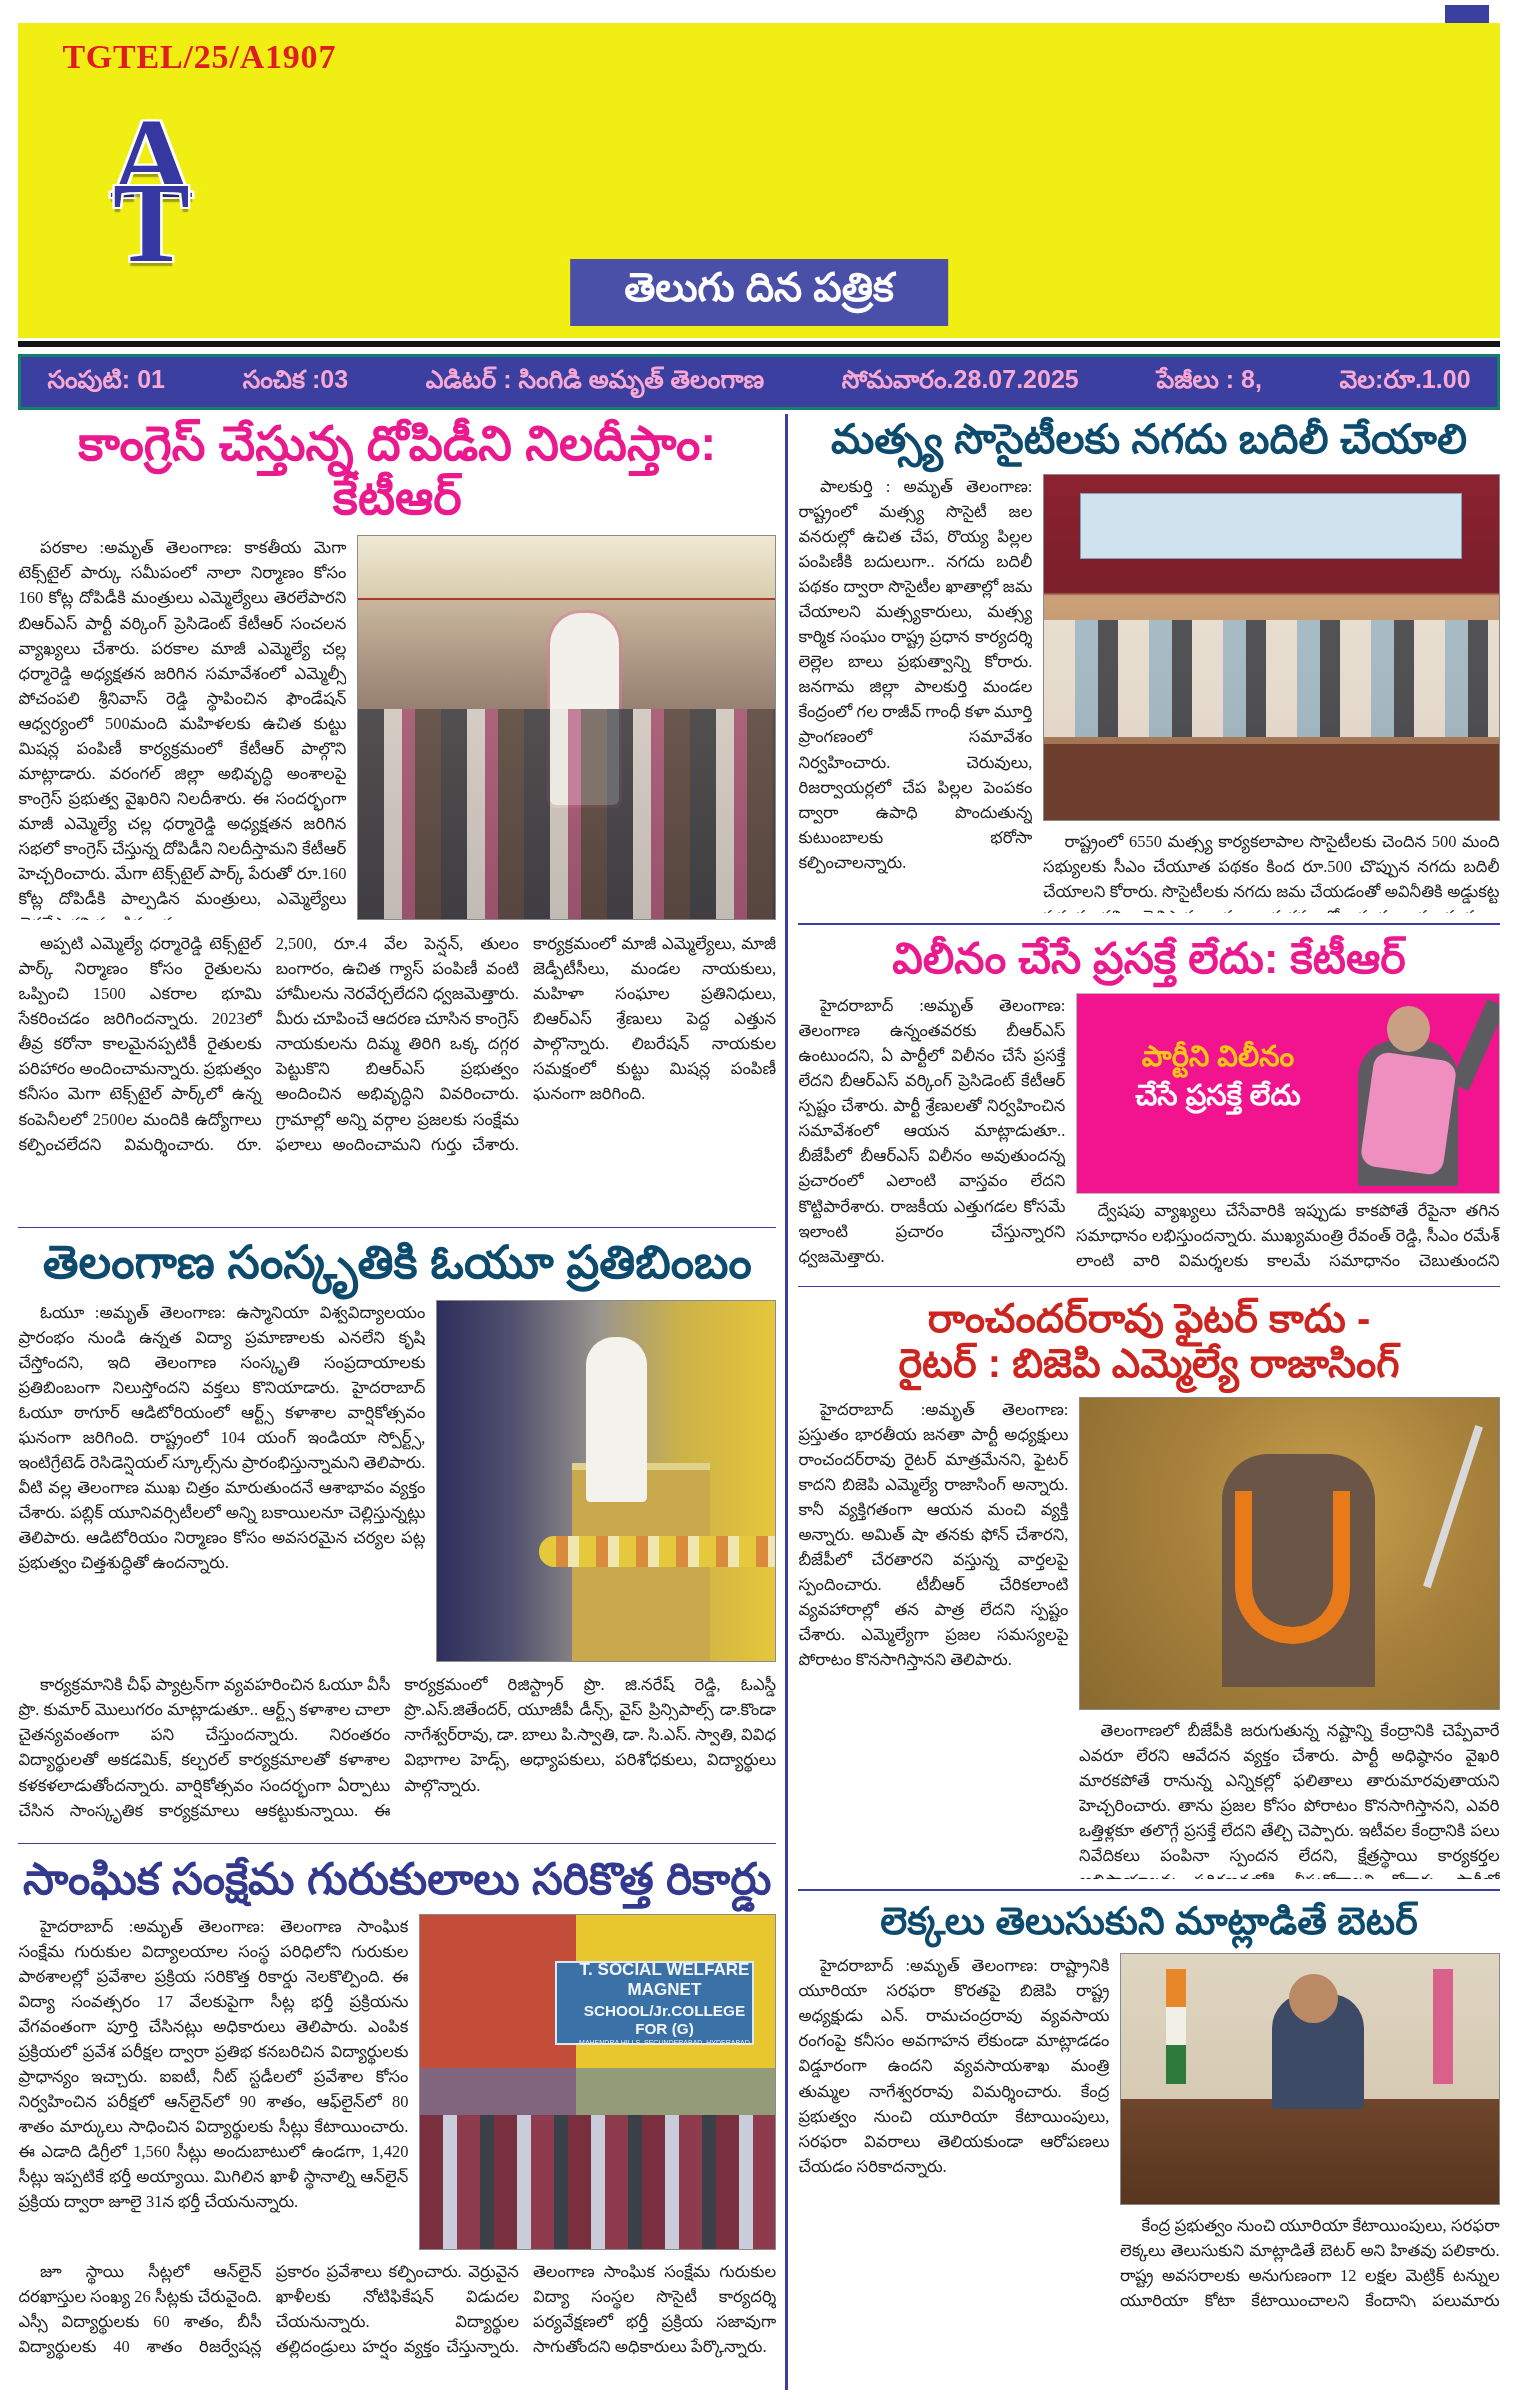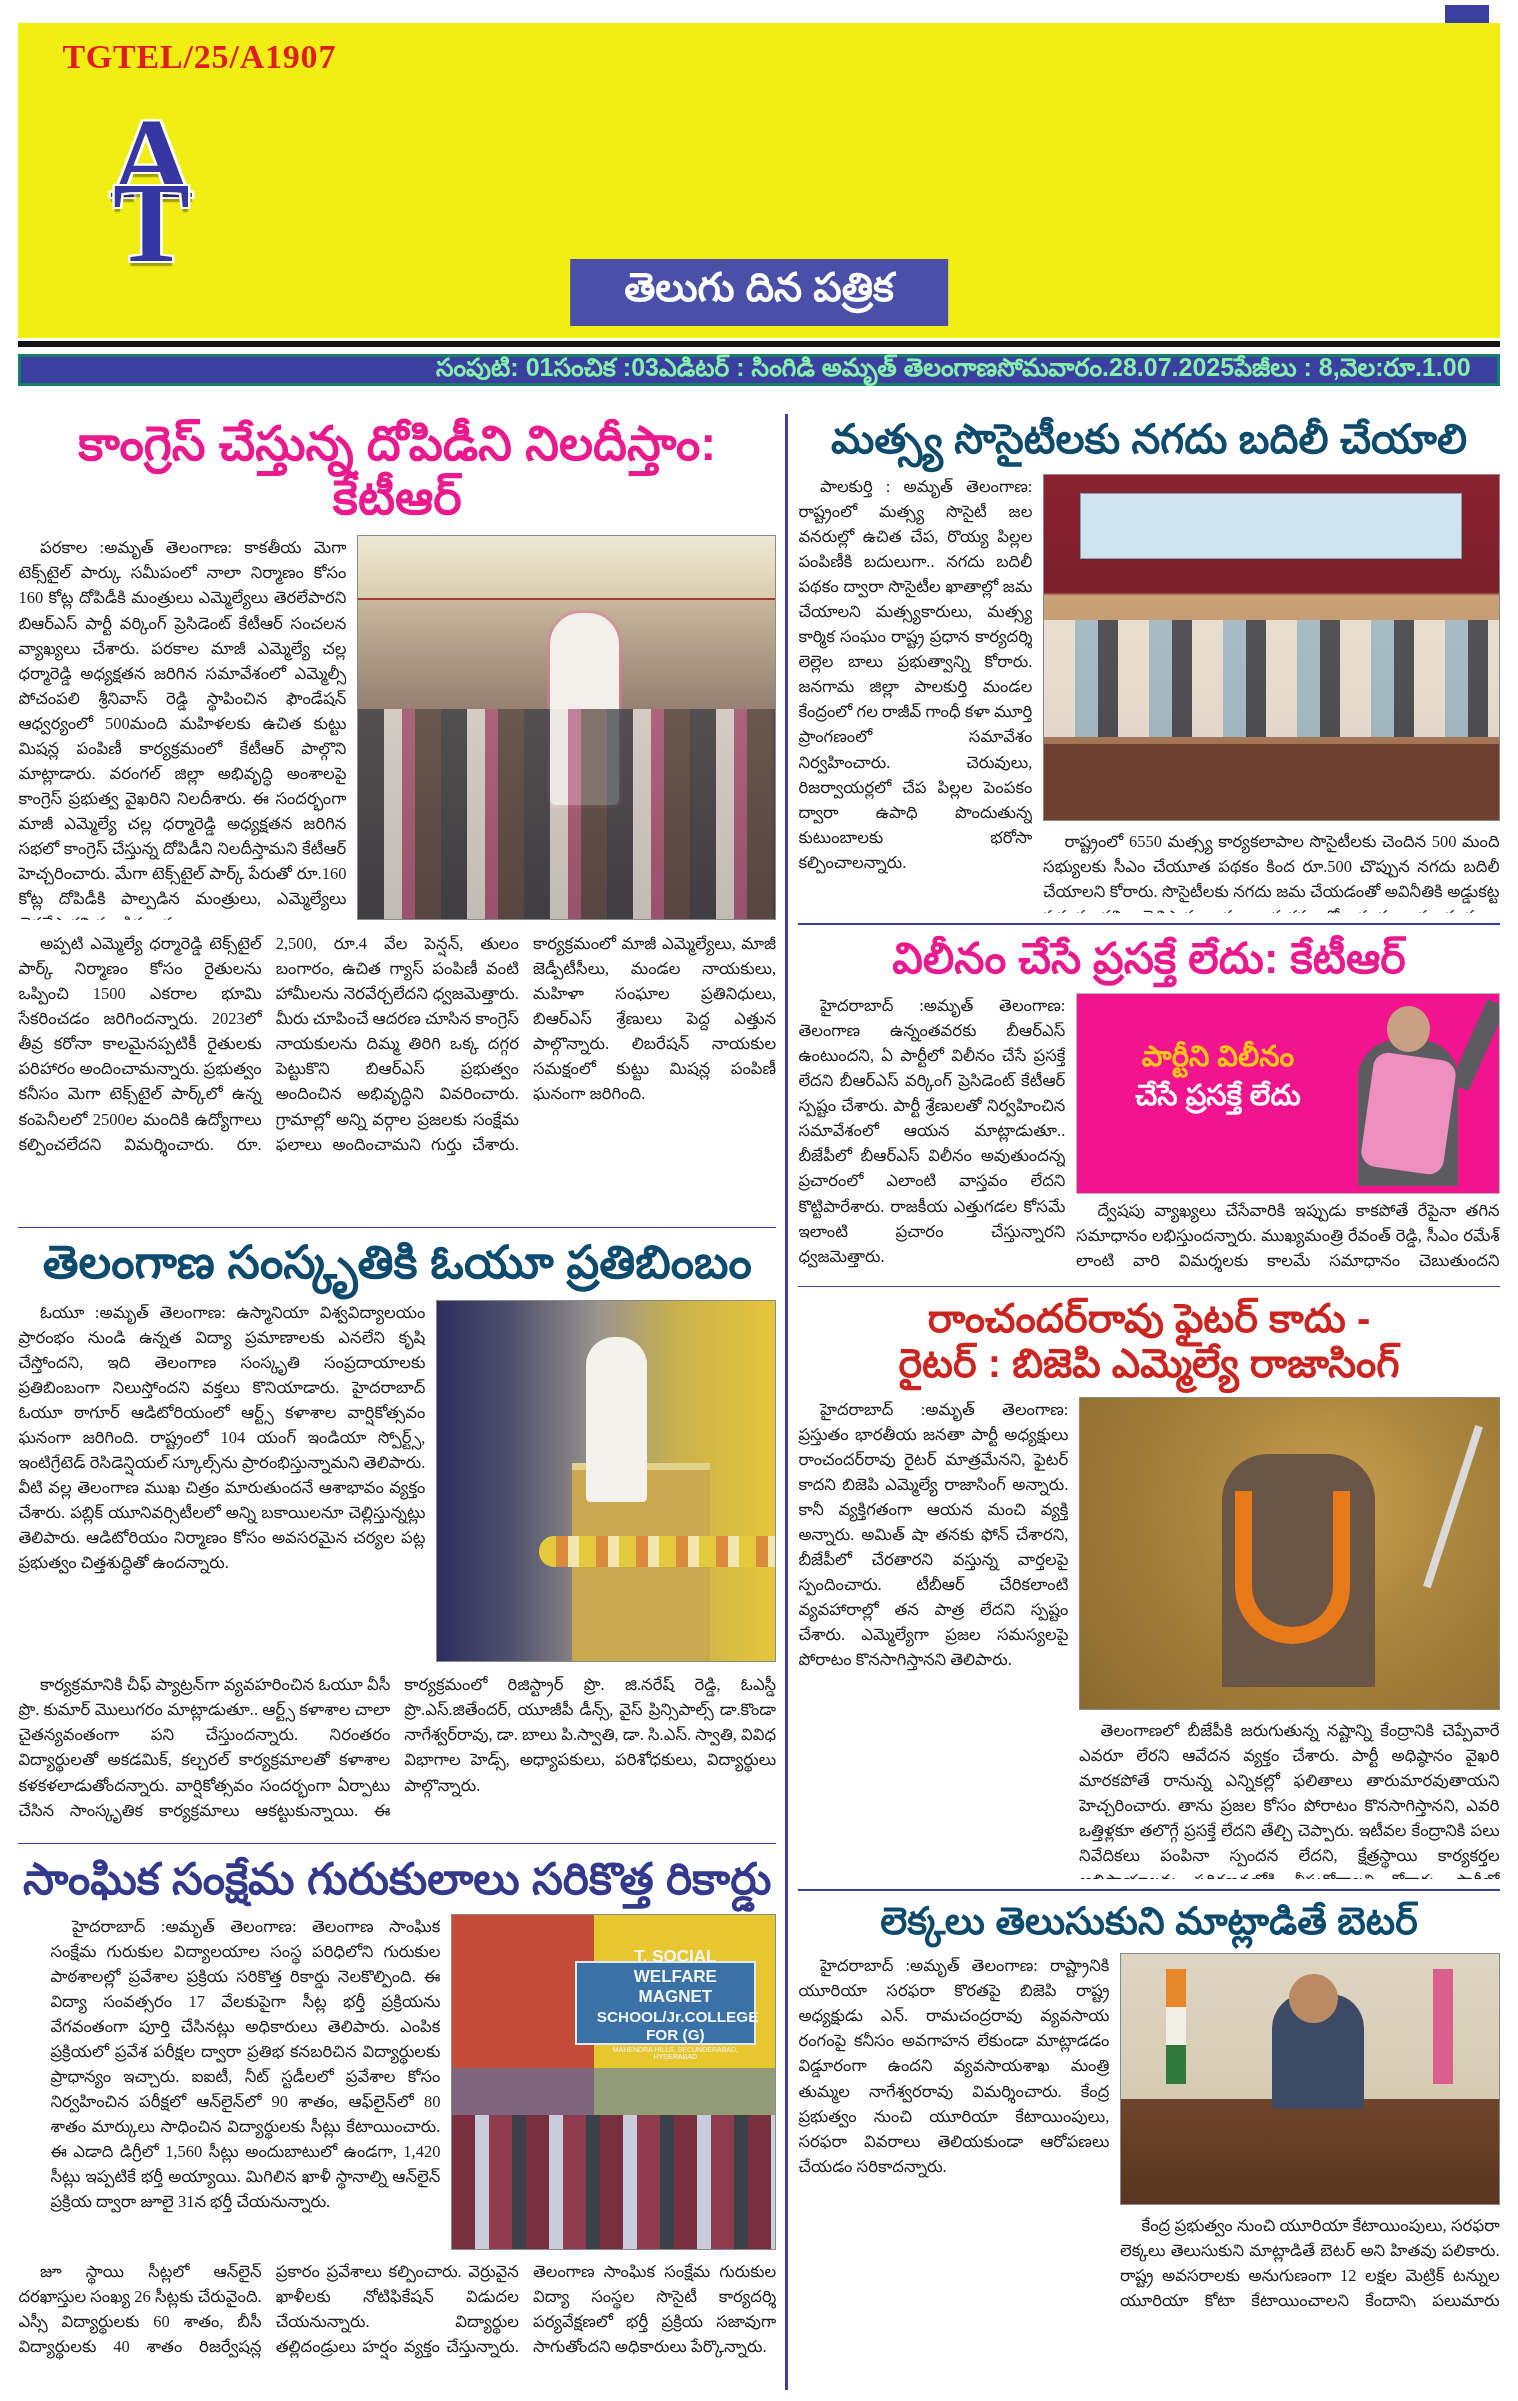--- a/index.html
+++ b/index.html
@@ -37,24 +37,24 @@
   }
   .tagline {
     position:absolute; bottom:12.3px; left:50%; transform:translateX(-50%);
     background:#4a50a8; color:#ffffff; font-family:"Liberation Sans", sans-serif;
     font-weight:bold; font-size:40px; padding:6.1px 54px; white-space:nowrap;
   }
   .black-rule { position:absolute; left:18.4px; right:18.4px; top:341px; height:6.1px; background:#141414; }
 
   
   .infobar {
-    position:absolute; left:18.4px; right:18.4px; top:354px; height:32px;
+    position:absolute; left:18.4px; right:18.4px; top:354px; height:56px;
     background:#3b3f9f; border:3.1px solid #15806a;
-    display:flex; align-items:center; justify-content:flex-end;
-    padding:0 26px; color:#86efac; font-family:"Liberation Sans", sans-serif;
+    display:flex; align-items:center; justify-content:space-between;
+    padding:0 26px; color:#f9a8d4; font-family:"Liberation Sans", sans-serif;
     font-weight:bold; font-size:25px; white-space:nowrap;
   }
 
   
   .main { position:absolute; left:18.4px; right:18.4px; top:414px; bottom:10.7px; display:flex; }
   .col-left  { width:767px; padding-right:9.2px; }
   .divider-v { width:2.3px; background:#3b3f9f; }
   .col-right { flex:1; padding-left:10.7px; }
 
   .headline {
@@ -80,21 +80,21 @@
   .a1-text { width:328px; height:385px; }
   .a1-photo { height:385px; }
   .a1-bottom { column-count:3; column-gap:14px; height:285px; margin-top:10.7px; }
 
   
   .a2-text { width:407px; height:362px; }
   .a2-photo { height:362px; }
   .a2-bottom { column-count:2; column-gap:14px; height:160px; margin-top:10.7px; }
 
   
-  .a3-text { width:390px; height:336px;margin-left:32px; }
+  .a3-text { width:390px; height:336px; }
   .a3-photo { height:336px; }
   .a3-bottom { column-count:3; column-gap:14px; height:150px; margin-top:9.2px; }
 
   
   .r1-text { width:234px; height:439px; }
   .r1-right { flex:1; display:flex; flex-direction:column; gap:7.7px; }
   .r1-photo { height:347px; }
   .r1-more { height:84px; }
 
   .r2-text { width:267px; height:282px; }

